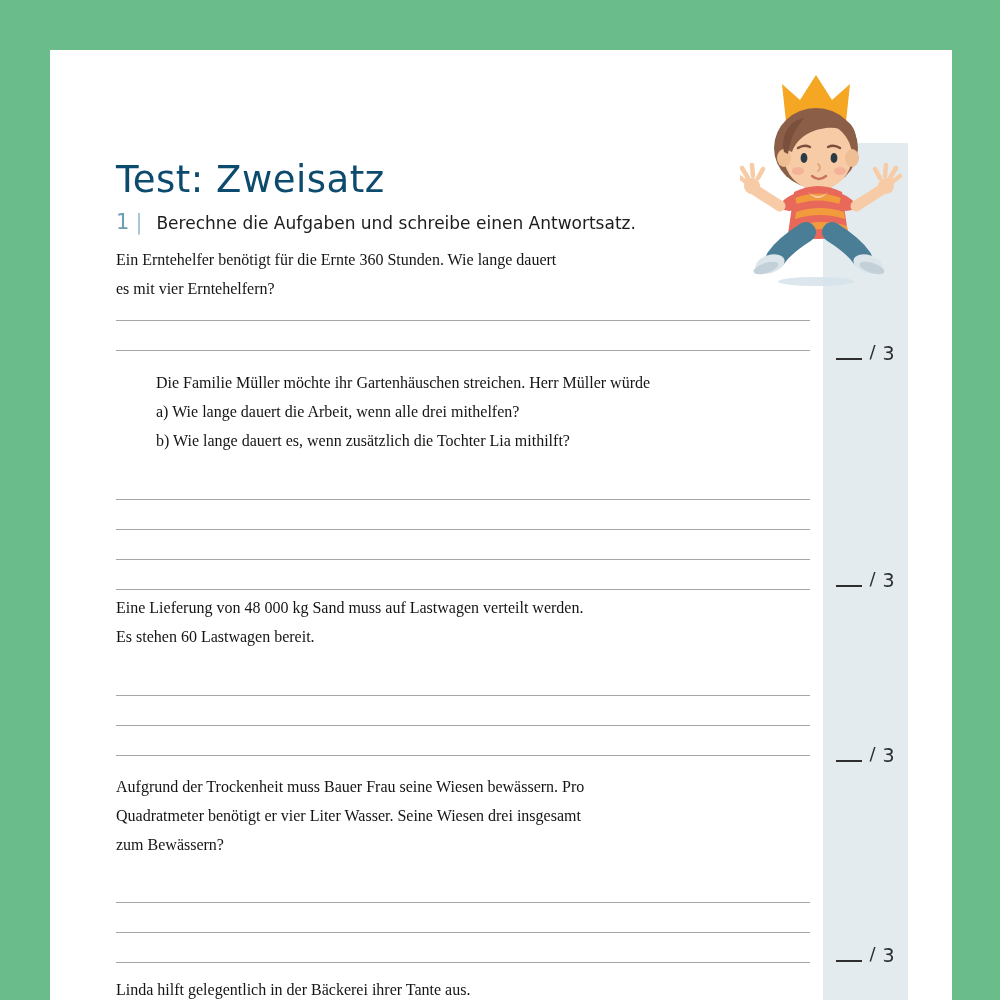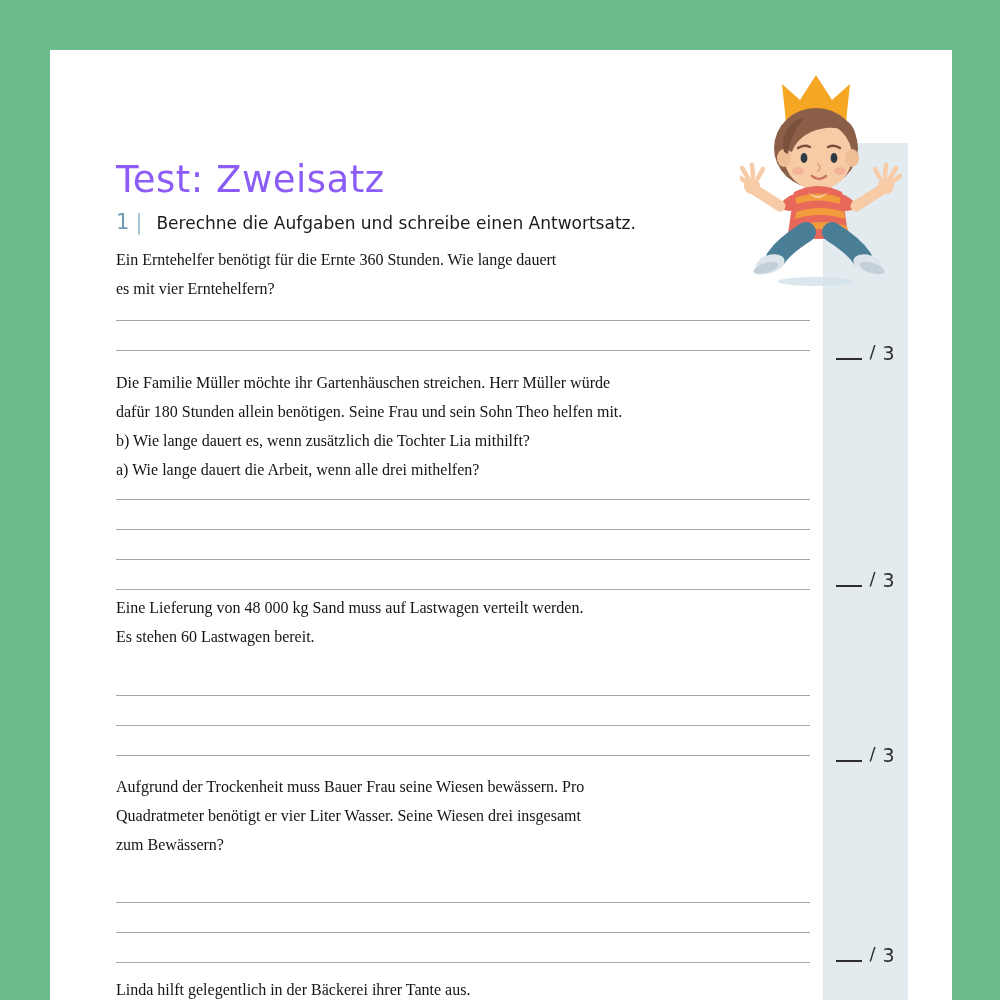--- a/index.html
+++ b/index.html
@@ -65,21 +65,21 @@
   }
 
   #worksheet-title {
     position: absolute;
     left: 66px;
     top: 108px;   
     font-family: "DejaVu Sans", sans-serif;
     font-size: 37px;
     font-weight: 400;
     letter-spacing: 0.5px;
-    color: #8b5cf6;
+    color: #0c4a6e;
     white-space: nowrap;
   }
 
   #task-header {
     position: absolute;
     left: 66px;
     top: 160px;  
     display: flex;
     align-items: baseline;
     gap: 6px;
@@ -247,25 +247,24 @@
 
   <div class="problem" style="top:195px;">
     <div class="problem-line">Ein Erntehelfer benötigt für die Ernte 360 Stunden. Wie lange dauert</div>
     <div class="problem-line">es mit vier Erntehelfern?</div>
   </div>
   <div class="answer-lines" style="top:270px;">
     <div class="answer-line" style="margin-bottom:29px;"></div>
     <div class="answer-line"></div>
   </div>
 
-  <div class="problem" style="top:318px;">
+  <div class="problem" style="top:318px;margin-left:40px;">
     <div class="problem-line">Die Familie Müller möchte ihr Gartenhäuschen streichen. Herr Müller würde</div>
-    <div class="problem-line">dafür 180 Stunden allein benötigen. Seine Frau und sein Sohn Theo helfen mit.</div>
+    <div class="problem-line">a) Wie lange dauert die Arbeit, wenn alle drei mithelfen?</div>
     <div class="problem-line">b) Wie lange dauert es, wenn zusätzlich die Tochter Lia mithilft?</div>
-    <div class="problem-line">a) Wie lange dauert die Arbeit, wenn alle drei mithelfen?</div>
   </div>
   <div class="answer-lines" style="top:449px;">
     <div class="answer-line" style="margin-bottom:29px;"></div>
     <div class="answer-line" style="margin-bottom:29px;"></div>
     <div class="answer-line" style="margin-bottom:29px;"></div>
     <div class="answer-line"></div>
   </div>
 
   <div class="problem" style="top:543px;">
     <div class="problem-line">Eine Lieferung von 48 000 kg Sand muss auf Lastwagen verteilt werden.</div>

